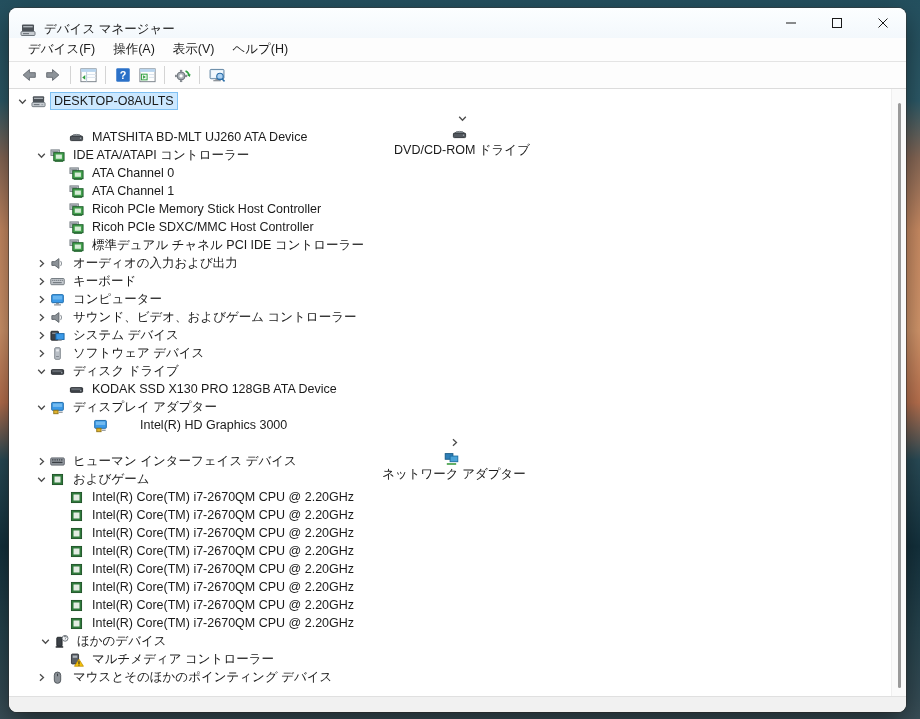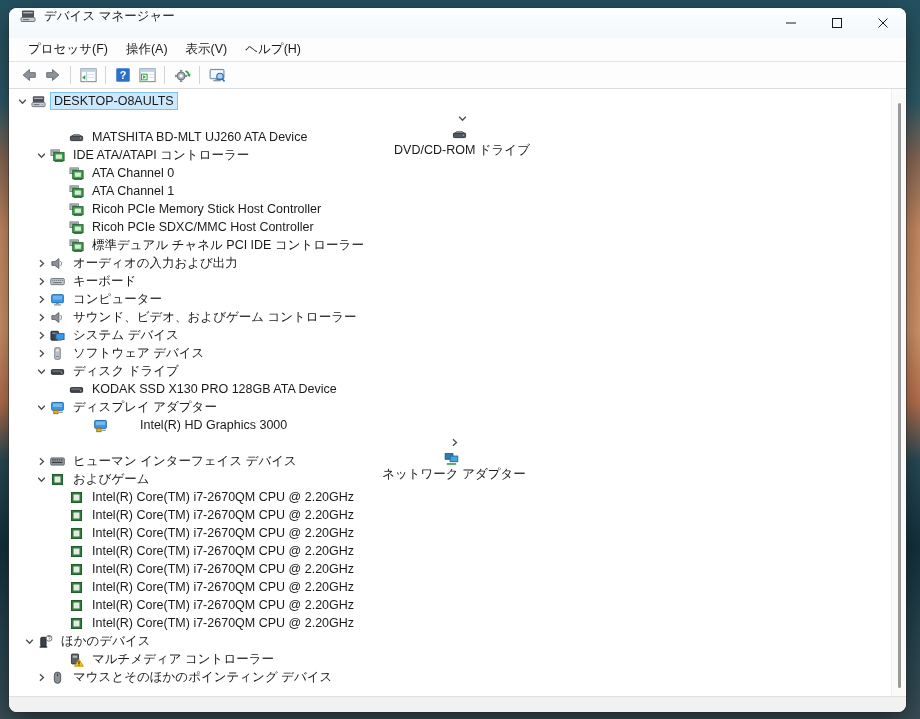--- a/index.html
+++ b/index.html
@@ -4,21 +4,21 @@
 <style>
   html,body{margin:0;padding:0;width:920px;height:719px;overflow:hidden;
     font-family:"Liberation Sans","DejaVu Sans",sans-serif;}
   .desktop{position:relative;width:920px;height:719px;
     background:linear-gradient(180deg,#24505f 0%,#2d5b69 14%,#8a6a58 22%,#cf8f66 32%,#d89a6e 46%,#bd7350 56%,#2a4d59 64%,#14323e 76%,#27454f 88%,#3a4f58 100%);}
   .window{position:absolute;left:9px;top:8px;width:897px;height:704px;
     background:#fff;border-radius:8px;overflow:hidden;
     box-shadow:0 10px 28px rgba(0,0,0,.5),0 0 0 1px rgba(60,60,60,.55);
     display:flex;flex-direction:column;}
   
-  .titlebar{height:30px;flex:0 0 30px;display:flex;align-items:flex-start;
+  .titlebar{height:30px;flex:0 0 30px;display:flex;align-items:flex-end;
     background:linear-gradient(180deg,#fcfeff,#f3f8fc);}
   .titlebar .appicon{margin:0 8px 0 11px;display:flex;}
   .titlebar .title{font-size:12.5px;color:#1b1b1b;flex:1 1 auto;white-space:nowrap;}
   .capbtn{width:46px;height:30px;display:flex;align-items:center;justify-content:center;}
   .capbtn svg{display:block;}
   
   .menubar{height:23px;flex:0 0 23px;display:flex;align-items:center;background:#fdfdfd;
     border-bottom:1px solid #e4e4e4;padding-left:10px;}
   .menuitem{font-size:12.5px;color:#1a1a1a;padding:2px 9px;white-space:nowrap;}
   
@@ -75,21 +75,21 @@
               <svg width="12" height="12" viewBox="0 0 12 12">
                 <line x1="1.5" y1="1.5" x2="10.5" y2="10.5" stroke="#1a1a1a" stroke-width="1"></line>
                 <line x1="10.5" y1="1.5" x2="1.5" y2="10.5" stroke="#1a1a1a" stroke-width="1"></line>
               </svg>
             </span>
           </div>
         </div>
     </div>
 
     <div class="menubar" id="menubar">
-        <div class="menuitem">プロセッサ(F)</div>
+        <div class="menuitem">デバイス(F)</div>
         <div class="menuitem">操作(A)</div>
         <div class="menuitem">表示(V)</div>
         <div class="menuitem">ヘルプ(H)</div>
       </div>
 
     <div class="toolbar" id="toolbar">
         <div class="tbtn">
           <span style="display:flex">
             <svg width="18" height="18" viewBox="0 0 20 20">
               <path d="M10.5,4 L3.5,10 L10.5,16 L10.5,12.6 L17,12.6 L17,7.4 L10.5,7.4 Z" fill="#8d9399" stroke="#62686e"></path>
@@ -570,21 +570,21 @@
           <div class="row" style="padding-left: 43px;">
             <span class="chev"></span>
             <span class="ticon">
               <svg width="15" height="15" viewBox="0 0 16 16">
                 <rect x="2.6" y="2.6" width="10.8" height="10.8" fill="#2f7a3b" stroke="#1d5226"></rect>
                 <rect x="4.8" y="4.8" width="6.4" height="6.4" fill="#e3ece3"></rect>
               </svg>
             </span>
             <span class="lbl">Intel(R) Core(TM) i7-2670QM CPU @ 2.20GHz</span>
           </div>
-          <div class="row" style="padding-left: 12px; align-items: center;">
+          <div class="row" style="padding-left: 28px; align-items: center;">
             <span class="chev">
               <svg width="11" height="11" viewBox="0 0 10 10">
                 <path d="M2,3.4 L5,6.6 L8,3.4" fill="none" stroke="#4d4d4d" stroke-width="1.2"></path>
               </svg>
             </span>
             <span class="ticon">
               <svg width="15" height="15" viewBox="0 0 16 16">
                 <rect x="3" y="3.5" width="5.6" height="9.5" rx="1" fill="#3c4147" stroke="#23272b"></rect>
                 <rect x="1.8" y="13" width="8" height="1.6" fill="#23272b"></rect>
                 <circle cx="11.8" cy="4.6" r="3.1" fill="#f4f6f8" stroke="#6b7177"></circle>

